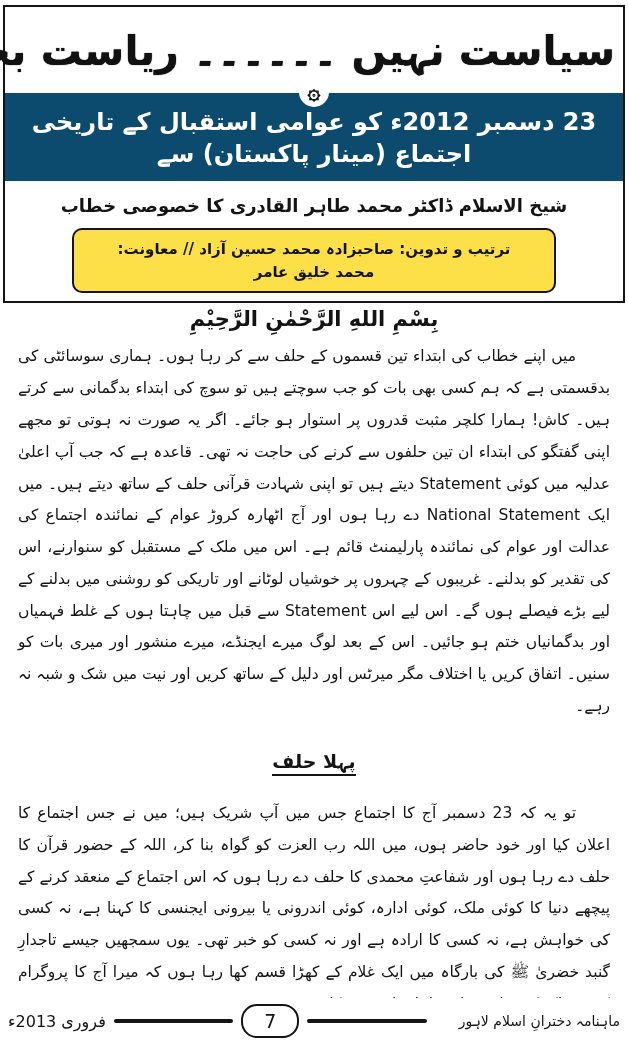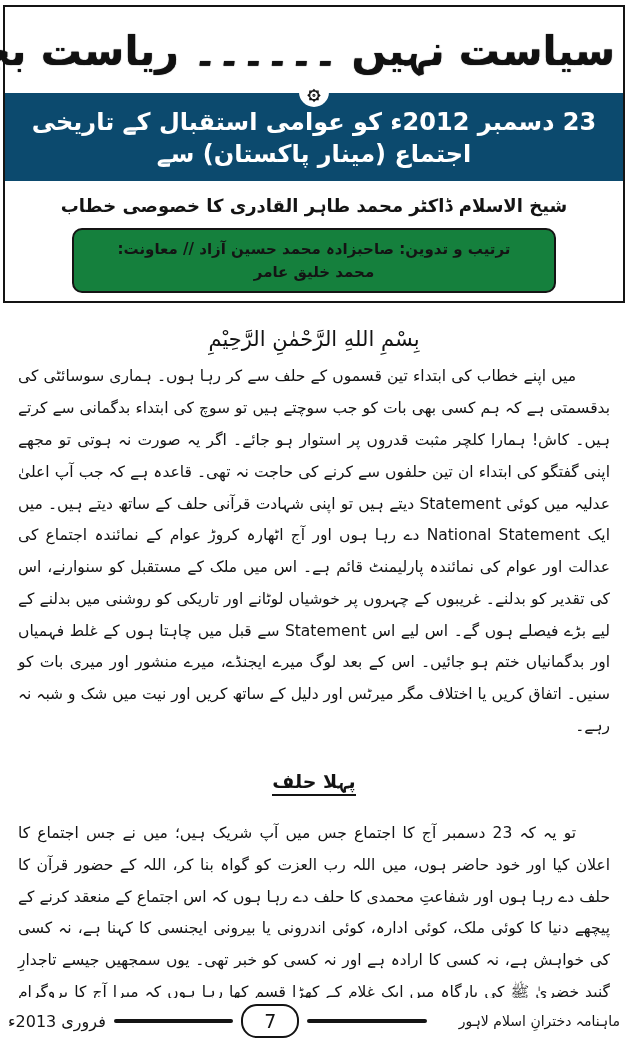--- a/index.html
+++ b/index.html
@@ -61,28 +61,28 @@
   .credits {
     width: 432px;
     margin: 4px auto 8px;
     border: 2px solid #141414;
     border-radius: 10px;
     text-align: center;
     font-size: 15px;
     font-weight: 600;
     padding: 8px 24px;
     line-height: 1.5;
-    background: #15803d;
+    background: #fde047;
   }
   
   .bismillah {
     text-align: center;
     font-size: 21px;
-    font-weight: 400;
-    margin: 24px 0 10px;
+    font-weight: 700;
+    margin: 4px 0 10px;
   }
   .content { padding: 0 13px; }
   .para {
     font-size: 15.5px;
     line-height: 2.05;
     text-align: justify;
     margin: 6px 5px;
   }
   .para.indent { text-indent: 34px; }
   .section-heading-row { text-align: center; margin: 12px 0 4px; }

